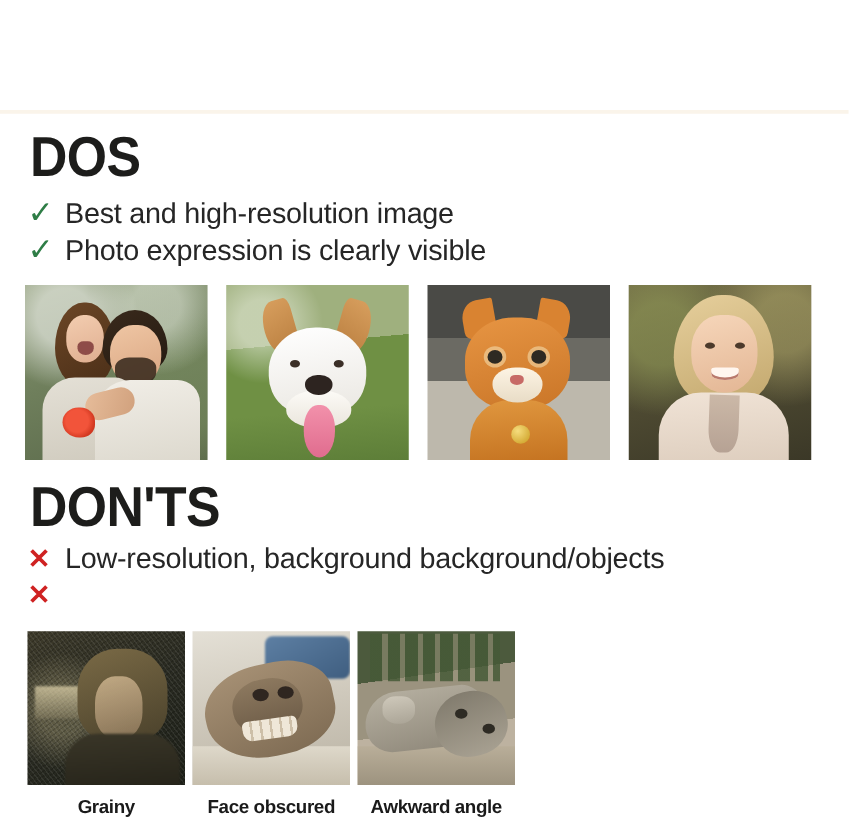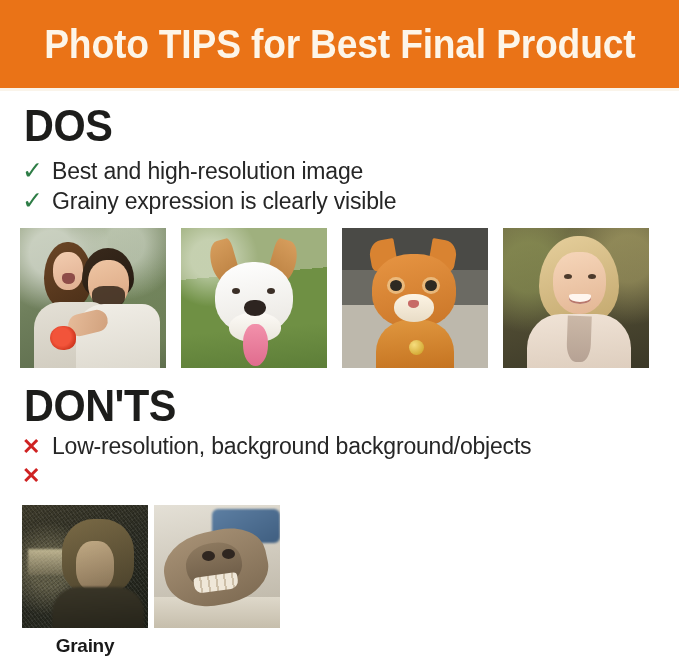--- a/index.html
+++ b/index.html
@@ -142,21 +142,21 @@
     overflow: hidden;
     background: #d9d9d9;
   }
   .dos-photo { width: 146px; height: 140px; }
   .donts-photo { width: 126px; height: 123px; }
 
   .photo-caption {
     margin-top: 9px;
     font-family: "Liberation Sans", sans-serif;
     font-weight: 700;
-    font-size: 19px;
+    font-size: 15px;
     line-height: 18px;
     color: #1a1a1a;
     white-space: nowrap;
     letter-spacing: -0.3px;
   }
 
   
   .sky, .layer { position: absolute; }
 
   
@@ -501,35 +501,32 @@
   .k-glow {
     left: 80px; top: 82px; width: 44px; height: 41px;
     background: radial-gradient(circle at 70% 60%, rgba(180,180,175,.28), transparent 70%);
   }
 </style>
 </head>
 <body>
 
 <div class="infographic">
 
-  <div class="banner">
-    <div class="banner-title">Photo TIPS for Best Final Product</div>
-  </div>
   <div class="banner-underline"></div>
 
   <div class="section-heading" id="dos-heading">DOS</div>
 
   <ul class="bullet-list" id="dos-list">
     <li class="bullet-row">
       <span class="bullet-mark check">✓</span>
       <span class="bullet-text">Best and high-resolution image</span>
     </li>
     <li class="bullet-row">
       <span class="bullet-mark check">✓</span>
-      <span class="bullet-text">Grainy expression is clearly visible</span>
+      <span class="bullet-text">Photo expression is clearly visible</span>
     </li>
   </ul>
 
   <div class="photo-row" id="dos-photos">
 
     <div class="photo-cell">
       <div class="photo dos-photo p-couple">
         <div class="layer c-woman-hair"></div>
         <div class="layer c-woman-face"></div>
         <div class="layer c-woman-mouth"></div>
@@ -611,20 +608,33 @@
     <div class="photo-cell">
       <div class="photo donts-photo p-faceobs">
         <div class="layer f-bg-blue"></div>
         <div class="layer f-pillow"></div>
         <div class="layer f-dog-head"></div>
         <div class="layer f-snout"></div>
         <div class="layer f-nostril-l"></div>
         <div class="layer f-nostril-r"></div>
         <div class="layer f-teeth"></div>
       </div>
+      <div class="photo-caption">Face obscured</div>
     </div>
 
 
+    <div class="photo-cell">
+      <div class="photo donts-photo p-awkward">
+        <div class="layer a-window"></div>
+        <div class="layer a-floor"></div>
+        <div class="layer a-body"></div>
+        <div class="layer a-paw"></div>
+        <div class="layer a-head"></div>
+        <div class="layer a-eye-l"></div>
+        <div class="layer a-eye-r"></div>
+      </div>
+      <div class="photo-caption">Awkward angle</div>
+    </div>
 
 
   </div>
 
 </div>
 
 </body></html>

